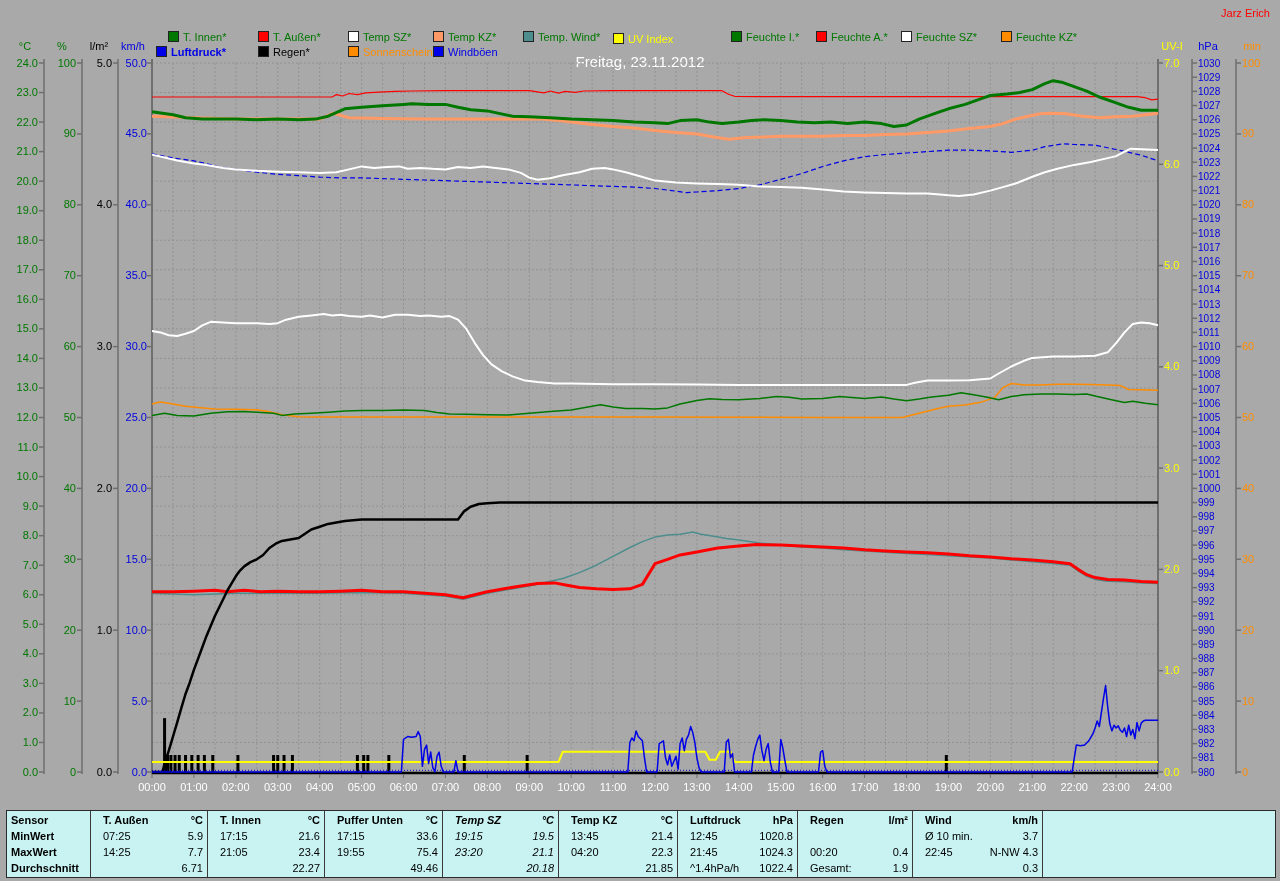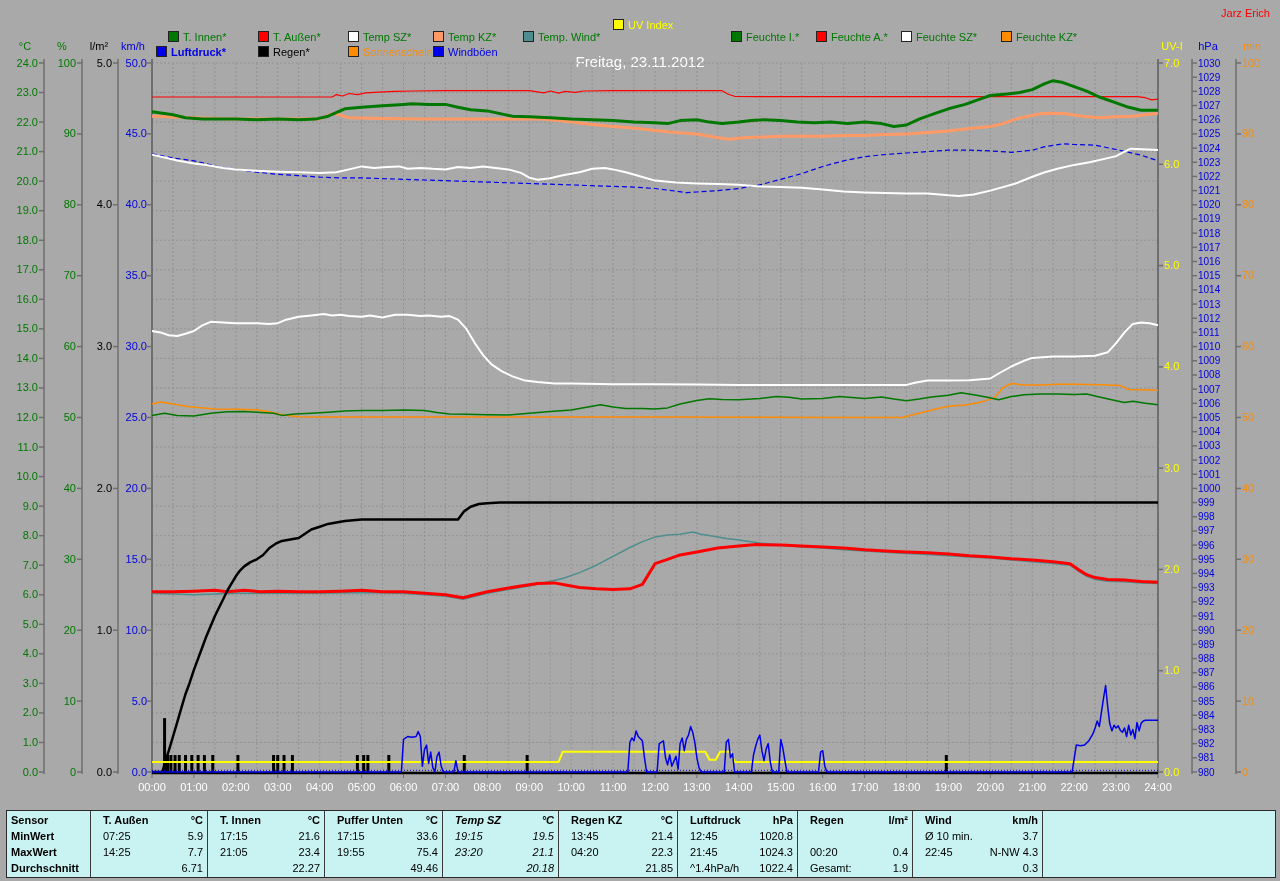--- a/index.html
+++ b/index.html
@@ -28,21 +28,21 @@
 
 <div id="app">
   <div class="abs" id="title">Freitag, 23.11.2012</div>
   <div class="abs" id="owner">Jarz Erich</div>
   <div class="abs" id="legend" style="top:0;left:0;width:1280px;height:56px;">
       <div class="leg-item abs" style="left: 168px; top: 31px; color: rgb(0, 120, 0);"><span class="sq" style="background: rgb(0, 120, 0);"></span><span>T. Innen*</span></div>
       <div class="leg-item abs" style="left: 258px; top: 31px; color: rgb(0, 120, 0);"><span class="sq" style="background: rgb(255, 0, 0);"></span><span>T. Außen*</span></div>
       <div class="leg-item abs" style="left: 348px; top: 31px; color: rgb(0, 120, 0);"><span class="sq" style="background: rgb(255, 255, 255);"></span><span>Temp SZ*</span></div>
       <div class="leg-item abs" style="left: 433px; top: 31px; color: rgb(0, 120, 0);"><span class="sq" style="background: rgb(255, 154, 102);"></span><span>Temp KZ*</span></div>
       <div class="leg-item abs" style="left: 523px; top: 31px; color: rgb(0, 120, 0);"><span class="sq" style="background: rgb(78, 141, 141);"></span><span>Temp. Wind*</span></div>
-      <div class="leg-item abs" style="left: 613px; top: 19px; color: rgb(255, 255, 0);"><span class="sq" style="background: rgb(255, 255, 0);"></span><span>UV Index</span></div>
+      <div class="leg-item abs" style="left: 613px; top: 33px; color: rgb(255, 255, 0);"><span class="sq" style="background: rgb(255, 255, 0);"></span><span>UV Index</span></div>
       <div class="leg-item abs" style="left: 731px; top: 31px; color: rgb(0, 120, 0);"><span class="sq" style="background: rgb(0, 120, 0);"></span><span>Feuchte I.*</span></div>
       <div class="leg-item abs" style="left: 816px; top: 31px; color: rgb(0, 120, 0);"><span class="sq" style="background: rgb(255, 0, 0);"></span><span>Feuchte A.*</span></div>
       <div class="leg-item abs" style="left: 901px; top: 31px; color: rgb(0, 120, 0);"><span class="sq" style="background: rgb(255, 255, 255);"></span><span>Feuchte SZ*</span></div>
       <div class="leg-item abs" style="left: 1001px; top: 31px; color: rgb(0, 120, 0);"><span class="sq" style="background: rgb(255, 140, 0);"></span><span>Feuchte KZ*</span></div>
       <div class="leg-item abs" style="left: 156px; top: 46px; color: rgb(0, 0, 232); font-weight: bold;"><span class="sq" style="background: rgb(0, 0, 232);"></span><span>Luftdruck*</span></div>
       <div class="leg-item abs" style="left: 258px; top: 46px; color: rgb(0, 0, 0);"><span class="sq" style="background: rgb(0, 0, 0);"></span><span>Regen*</span></div>
       <div class="leg-item abs" style="left: 348px; top: 46px; color: rgb(255, 140, 0);"><span class="sq" style="background: rgb(255, 140, 0);"></span><span>Sonnenschein</span></div>
       <div class="leg-item abs" style="left: 433px; top: 46px; color: rgb(0, 0, 232);"><span class="sq" style="background: rgb(0, 0, 232);"></span><span>Windböen</span></div>
     </div>
   <svg class="abs" id="chart-svg" width="1280" height="806" viewBox="0 0 1280 806">
@@ -542,21 +542,21 @@
           <div class="tt">23:20</div>
           <div class="tv">21.1</div>
         </div>
         <div class="trow">
           <div class="tt"></div>
           <div class="tv">20.18</div>
         </div>
       </div>
       <div class="tcol" style="width: 119px;">
         <div class="trow thdr">
-          <div class="tt">Regen KZ</div>
+          <div class="tt">Temp KZ</div>
           <div class="tv">°C</div>
         </div>
         <div class="trow">
           <div class="tt">13:45</div>
           <div class="tv">21.4</div>
         </div>
         <div class="trow">
           <div class="tt">04:20</div>
           <div class="tv">22.3</div>
         </div>

